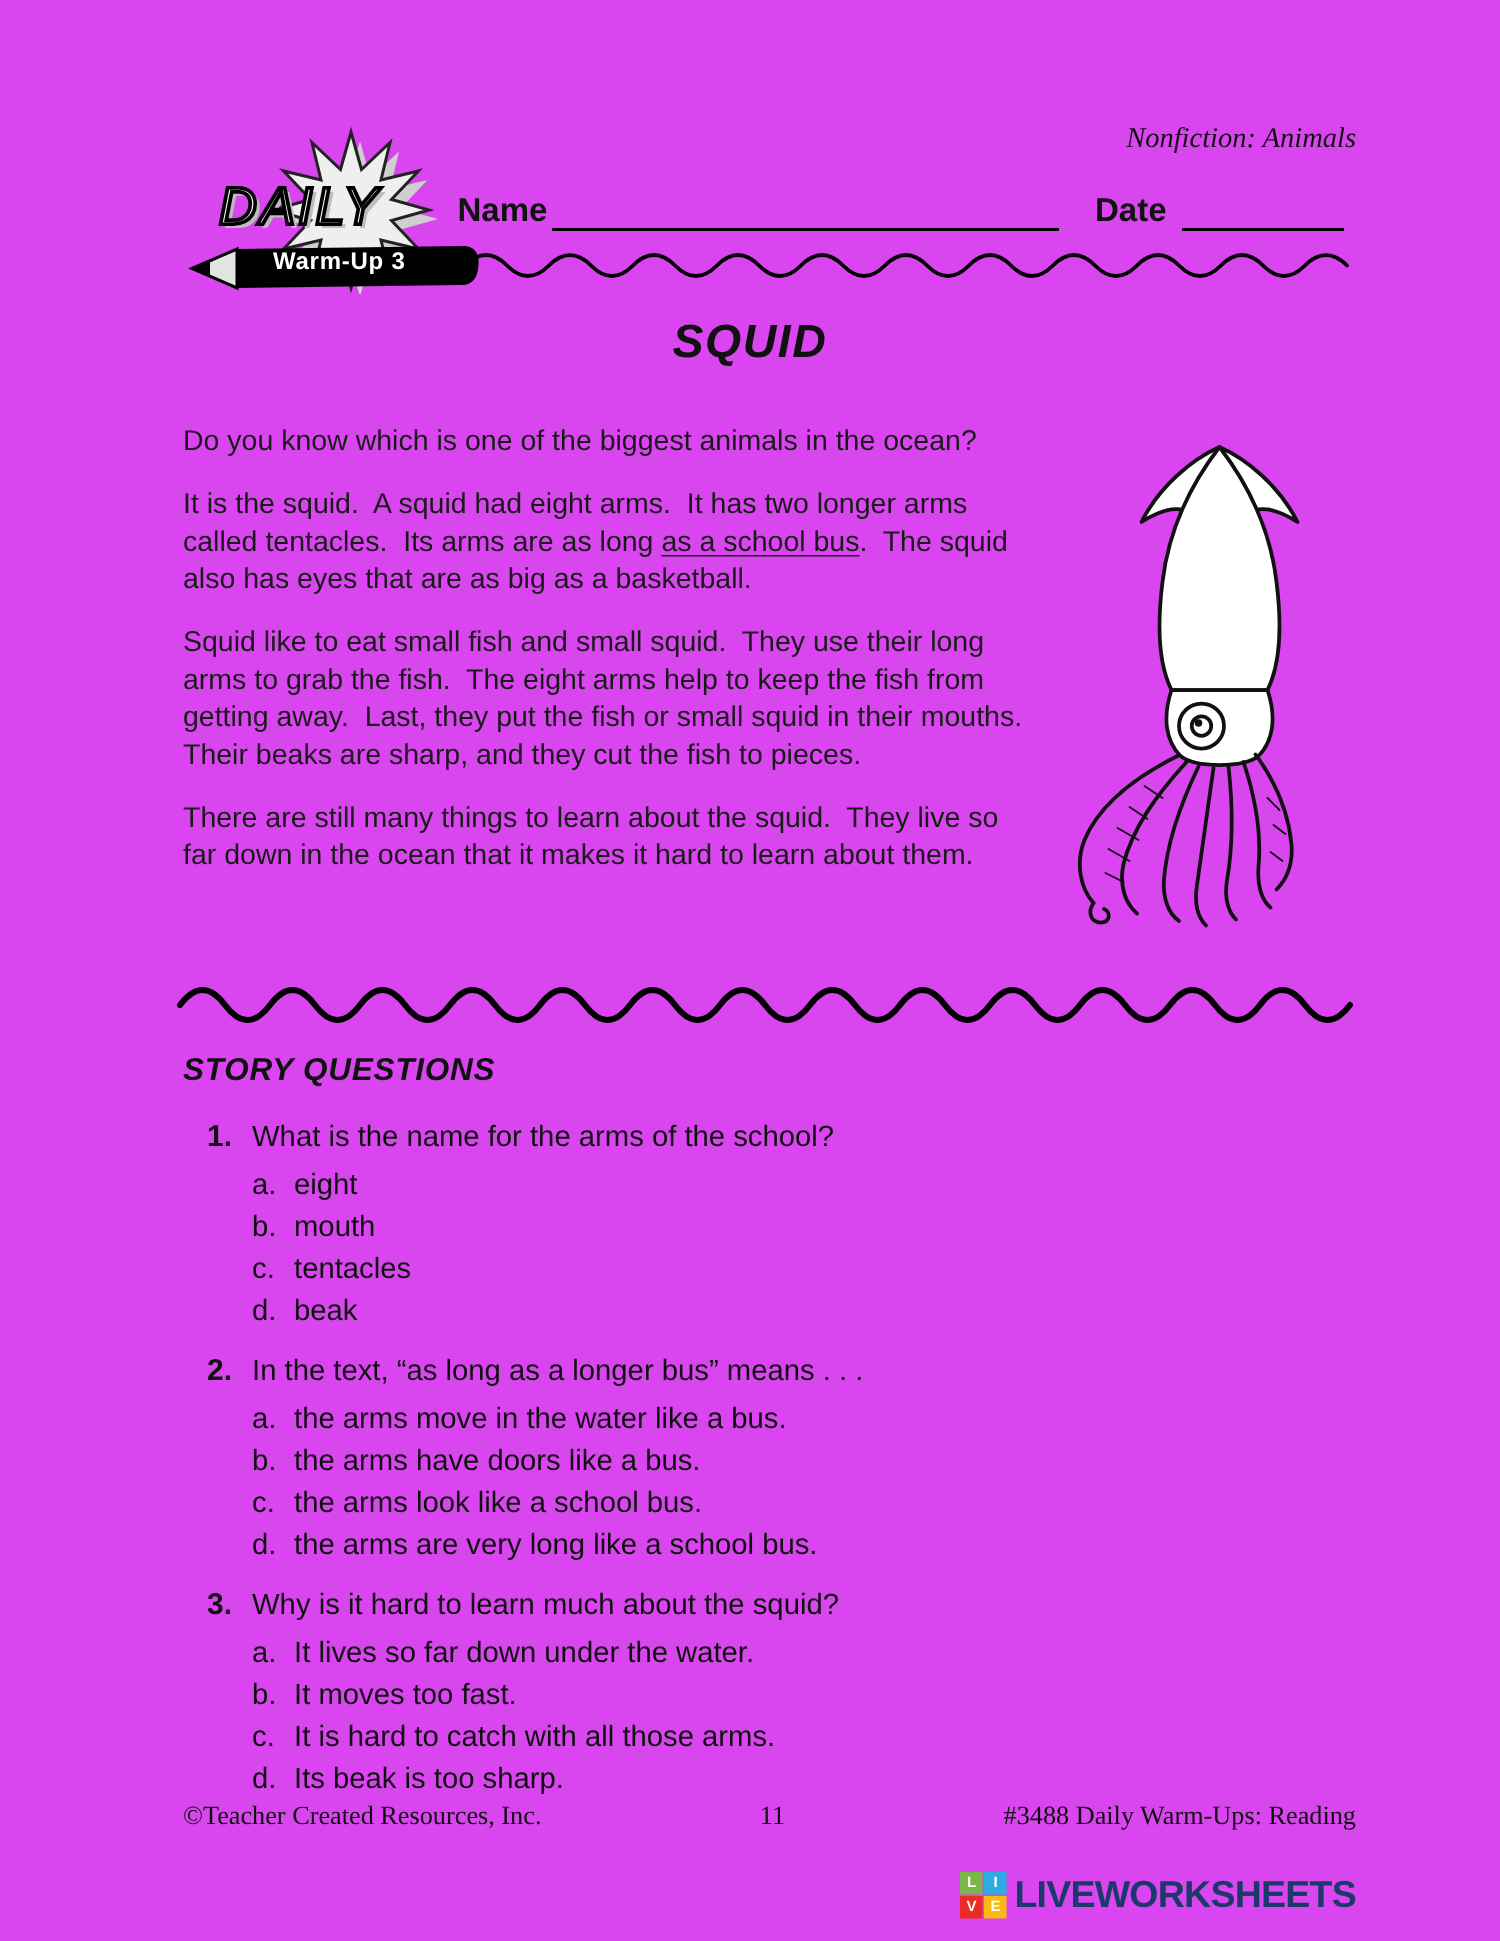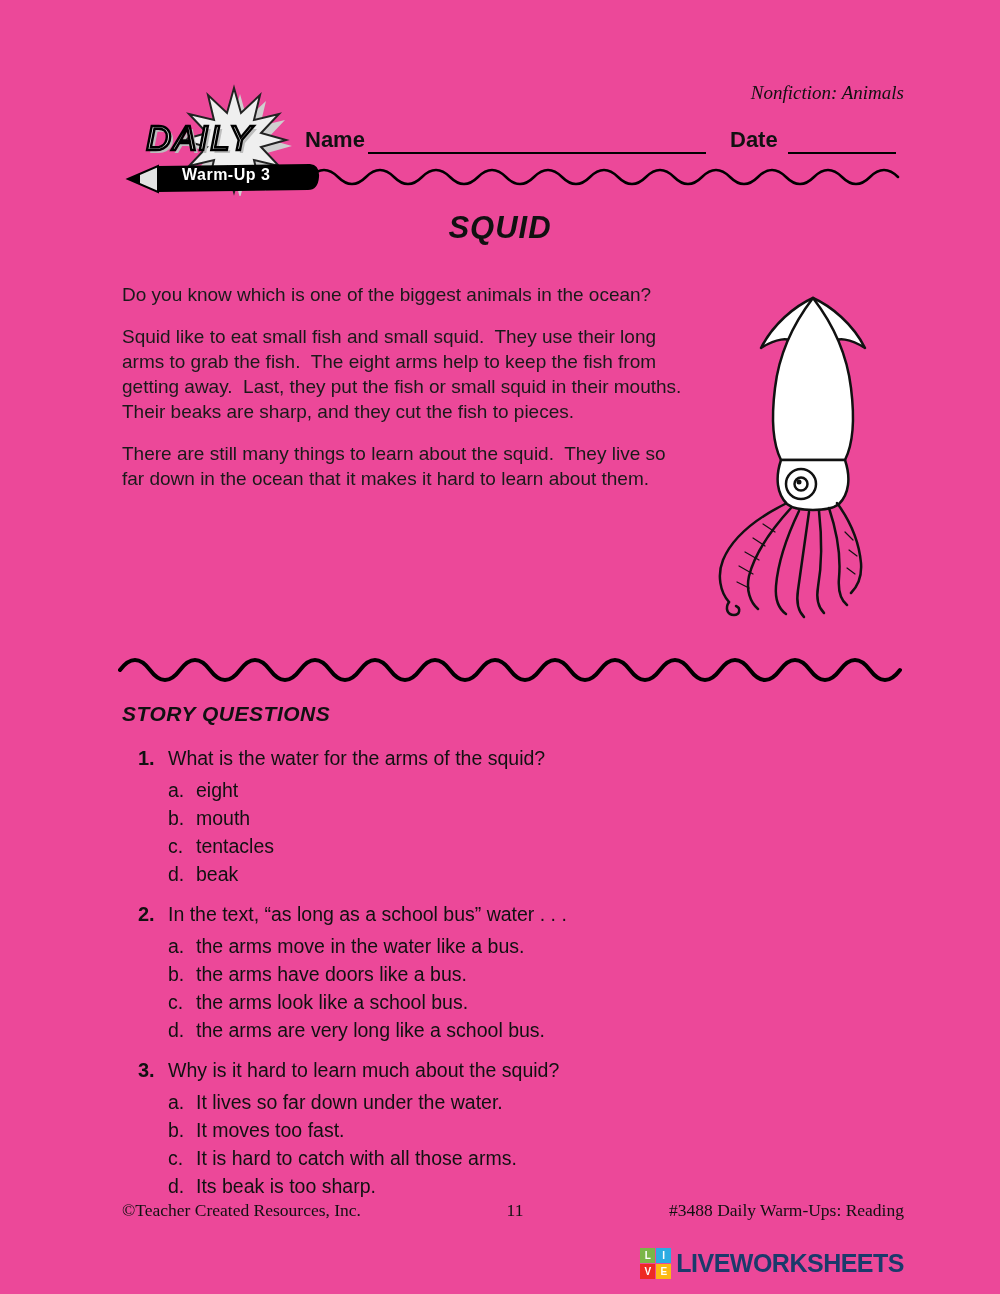--- a/index.html
+++ b/index.html
@@ -1,18 +1,18 @@
 <!DOCTYPE html>
 <html><head>
 <meta charset="utf-8">
 <style>
   * { margin:0; padding:0; box-sizing:border-box; }
   html,body { background:#fff; }
   body { font-family:"Liberation Sans", sans-serif; color:#111; }
-  .page { position:relative; width:1000px; height:1294px; background:#ec4899; overflow:hidden; }
+  .page { position:relative; width:1000px; height:1294px; background:#d946ef; overflow:hidden; }
 
   .category { position:absolute; top:82px; right:96px; font-family:"Liberation Serif", serif;
               font-style:italic; font-size:19px; color:#111; }
 
   
   .logo { position:absolute; left:126px; top:84px; width:210px; height:120px; }
   .starburst { position:absolute; left:18px; top:0; }
   .daily-text { position:absolute; left:20px; top:34px; font-size:35px; font-weight:normal; font-style:italic;
                 letter-spacing:2px; color:#fff; -webkit-text-stroke:2.5px #000;
                 text-shadow:3px 3px 0 #bdbdbd; white-space:nowrap; }
@@ -87,20 +87,21 @@
   <div class="date-line"></div>
 
   <svg class="wave1" width="592" height="26" viewBox="0 0 592 26">
     <path d="M2,13 Q16,-1 30,13 T58,13 T86,13 T114,13 T142,13 T170,13 T198,13 T226,13 T254,13 T282,13 T310,13 T338,13 T366,13 T394,13 T422,13 T450,13 T478,13 T506,13 T534,13 T562,13 T590,13" fill="none" stroke="#000" stroke-width="2.5" stroke-linecap="round"></path>
   </svg>
 
   <div class="title">SQUID</div>
 
   <div class="passage">
     <p>Do you know which is one of the biggest animals in the ocean?</p>
+    <p><span>It is the squid.  A squid had eight arms.  It has two longer arms called tentacles.  Its arms are as long </span><span class="u">as a school bus</span><span>.  The squid also has eyes that are as big as a basketball.</span></p>
     <p>Squid like to eat small fish and small squid.  They use their long arms to grab the fish.  The eight arms help to keep the fish from getting away.  Last, they put the fish or small squid in their mouths.  Their beaks are sharp, and they cut the fish to pieces.</p>
     <p>There are still many things to learn about the squid.  They live so far down in the ocean that it makes it hard to learn about them.</p>
   </div>
 
   <svg class="squid" width="225" height="330" viewBox="0 0 225 330">
     <g fill="#fff" stroke="#111" stroke-width="2.5" stroke-linejoin="round" stroke-linecap="round">
       <path d="M118,6 C100,14 78,32 66,56 C80,47 94,44 100,52 Z"></path>
       <path d="M118,6 C136,14 158,32 170,56 C156,47 142,44 136,52 Z"></path>
       <path d="M118,6 C98,32 84,62 80,96 C76,128 78,152 86,168 L150,168 C158,152 160,128 156,96 C152,62 138,32 118,6 Z"></path>
       <path d="M86,168 C80,186 82,202 92,212 C102,220 134,220 144,212 C154,202 156,186 150,168 Z"></path>
@@ -128,21 +129,21 @@
     <path d="M2,16 Q17,-4 32,16 T62,16 T92,16 T122,16 T152,16 T182,16 T212,16 T242,16 T272,16 T302,16 T332,16 T362,16 T392,16 T422,16 T452,16 T482,16 T512,16 T542,16 T572,16 T602,16 T632,16 T662,16 T692,16 T722,16 T752,16 T782,16" fill="none" stroke="#000" stroke-width="4" stroke-linecap="round"></path>
   </svg>
 
   <div class="sq-heading">STORY QUESTIONS</div>
 
   <div class="questions">
 
     <div class="question">
       <div class="q-row">
         <span class="q-num">1.</span>
-        <span class="q-text">What is the water for the arms of the squid?</span>
+        <span class="q-text">What is the name for the arms of the school?</span>
       </div>
       <div class="opts">
         <div class="opt">
           <span class="opt-letter">a.</span>
           <span class="opt-text">eight</span>
         </div>
         <div class="opt">
           <span class="opt-letter">b.</span>
           <span class="opt-text">mouth</span>
         </div>
@@ -153,21 +154,21 @@
         <div class="opt">
           <span class="opt-letter">d.</span>
           <span class="opt-text">beak</span>
         </div>
       </div>
     </div>
 
     <div class="question">
       <div class="q-row">
         <span class="q-num">2.</span>
-        <span class="q-text">In the text, “as long as a school bus” water . . .</span>
+        <span class="q-text">In the text, “as long as a longer bus” means . . .</span>
       </div>
       <div class="opts">
         <div class="opt">
           <span class="opt-letter">a.</span>
           <span class="opt-text">the arms move in the water like a bus.</span>
         </div>
         <div class="opt">
           <span class="opt-letter">b.</span>
           <span class="opt-text">the arms have doors like a bus.</span>
         </div>

